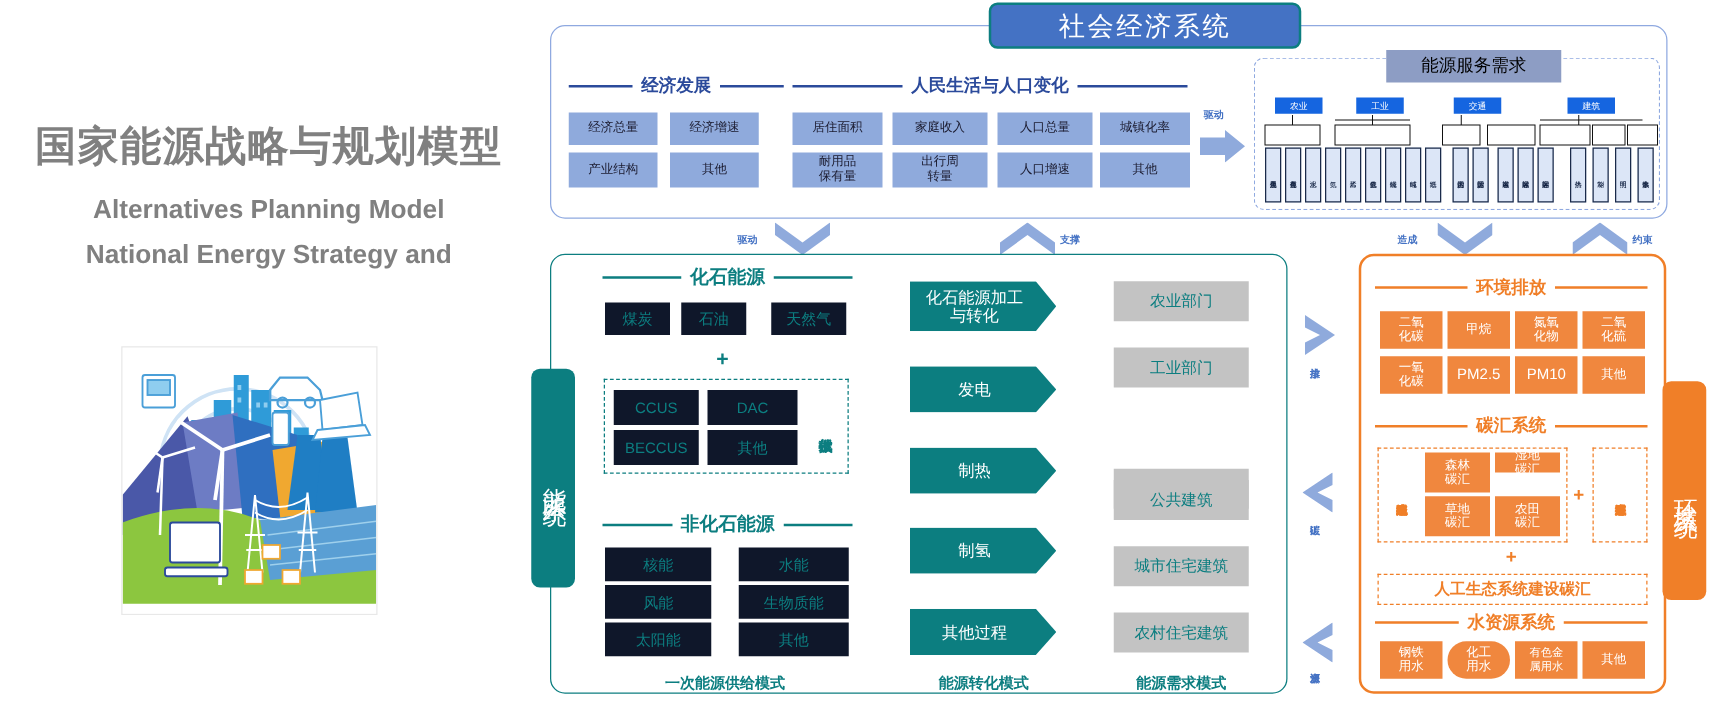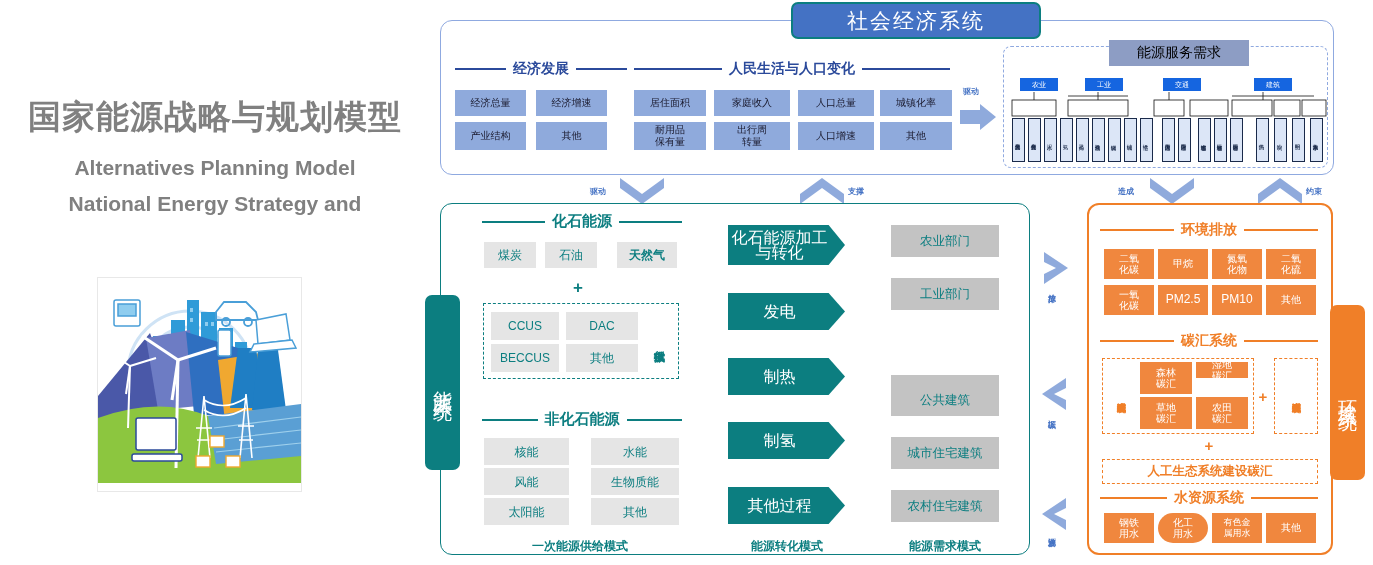--- a/index.html
+++ b/index.html
@@ -61,29 +61,29 @@
              align-items:center; justify-content:center; }
   .esd-leaf { background:#dce6f7; border:0.8px solid #1a2a4a; color:#102040;
               writing-mode:vertical-rl; text-orientation:upright; font-size:5.5px;
               display:flex; align-items:center; justify-content:center; letter-spacing:0px; }
 
   
   #energy-panel { left:440px; top:203px; width:590px; height:352px; }
   #energy-tab { left:425px; top:295px; width:35px; height:175px; background:#0c7e80; }
   .teal-rule { background:#0c7e80; }
   .teal-txt  { color:#0c7e80; }
-  .cell-grey { background:#e5e5e5; color:#0c7e80; font-size:12px; }
+  .cell-grey { background:#0f172a; color:#0c7e80; font-size:12px; }
   #lowcarbon-box { border:1.3px dashed #0c7e80; }
   #lowcarbon-lbl { writing-mode:vertical-rl; text-orientation:upright; color:#0c7e80;
                    font-size:11px; font-weight:bold; display:flex; align-items:center;
                    justify-content:center; }
   .plus { color:#0c7e80; font-size:17px; font-weight:bold; text-align:center; }
 
   .chev-box {
-    background:#0c7e80; color:#fff; font-size:16px; line-height:15px;
+    background:#0c7e80; color:#fff; font-size:13px; line-height:15px;
     display:flex; align-items:center; justify-content:center; text-align:center;
     clip-path: polygon(0 0, 86% 0, 100% 50%, 86% 100%, 0 100%);
     padding-right:14px;
   }
   .sector-box { background:#c3c3c3; color:#0c7e80; font-size:12.5px;
                 display:flex; align-items:center; justify-content:center; }
   .col-cap { color:#0c7e80; font-size:12px; font-weight:bold; text-align:center; }
 
   
   #env-panel { left:1087px; top:203px; width:246px; height:352px; }
@@ -348,21 +348,21 @@
 <div class="abs panel panel-teal" id="energy-panel"></div>
 <div class="abs sys-tab" id="energy-tab">能源系统</div>
 
 <div class="abs grp-head" style="left:482px;top:212px;width:200px;">
   <div class="rule teal-rule"></div>
   <div class="txt teal-txt" style="font-size:15px;">化石能源</div>
   <div class="rule teal-rule"></div>
 </div>
 <div class="abs cell cell-grey" style="left:484px;top:242px;width:52px;height:26px;">煤炭</div>
 <div class="abs cell cell-grey" style="left:545px;top:242px;width:52px;height:26px;">石油</div>
-<div class="abs cell cell-grey" style="left:617px;top:242px;width:60px;height:26px;font-weight:bold;">天然气</div>
+<div class="abs cell cell-grey" style="left:617px;top:242px;width:60px;height:26px;">天然气</div>
 <div class="abs plus" style="left:568px;top:278px;width:20px;">+</div>
 
 <div class="abs" id="lowcarbon-box" style="left:483px;top:303px;width:196px;height:76px;"></div>
 <div class="abs cell cell-grey" style="left:491px;top:312px;width:68px;height:28px;">CCUS</div>
 <div class="abs cell cell-grey" style="left:566px;top:312px;width:72px;height:28px;">DAC</div>
 <div class="abs cell cell-grey" style="left:491px;top:344px;width:68px;height:28px;">BECCUS</div>
 <div class="abs cell cell-grey" style="left:566px;top:344px;width:72px;height:28px;">其他</div>
 <div class="abs" id="lowcarbon-lbl" style="left:644px;top:310px;width:30px;height:64px;">低碳技术</div>
 
 <div class="abs grp-head" style="left:482px;top:410px;width:200px;">

